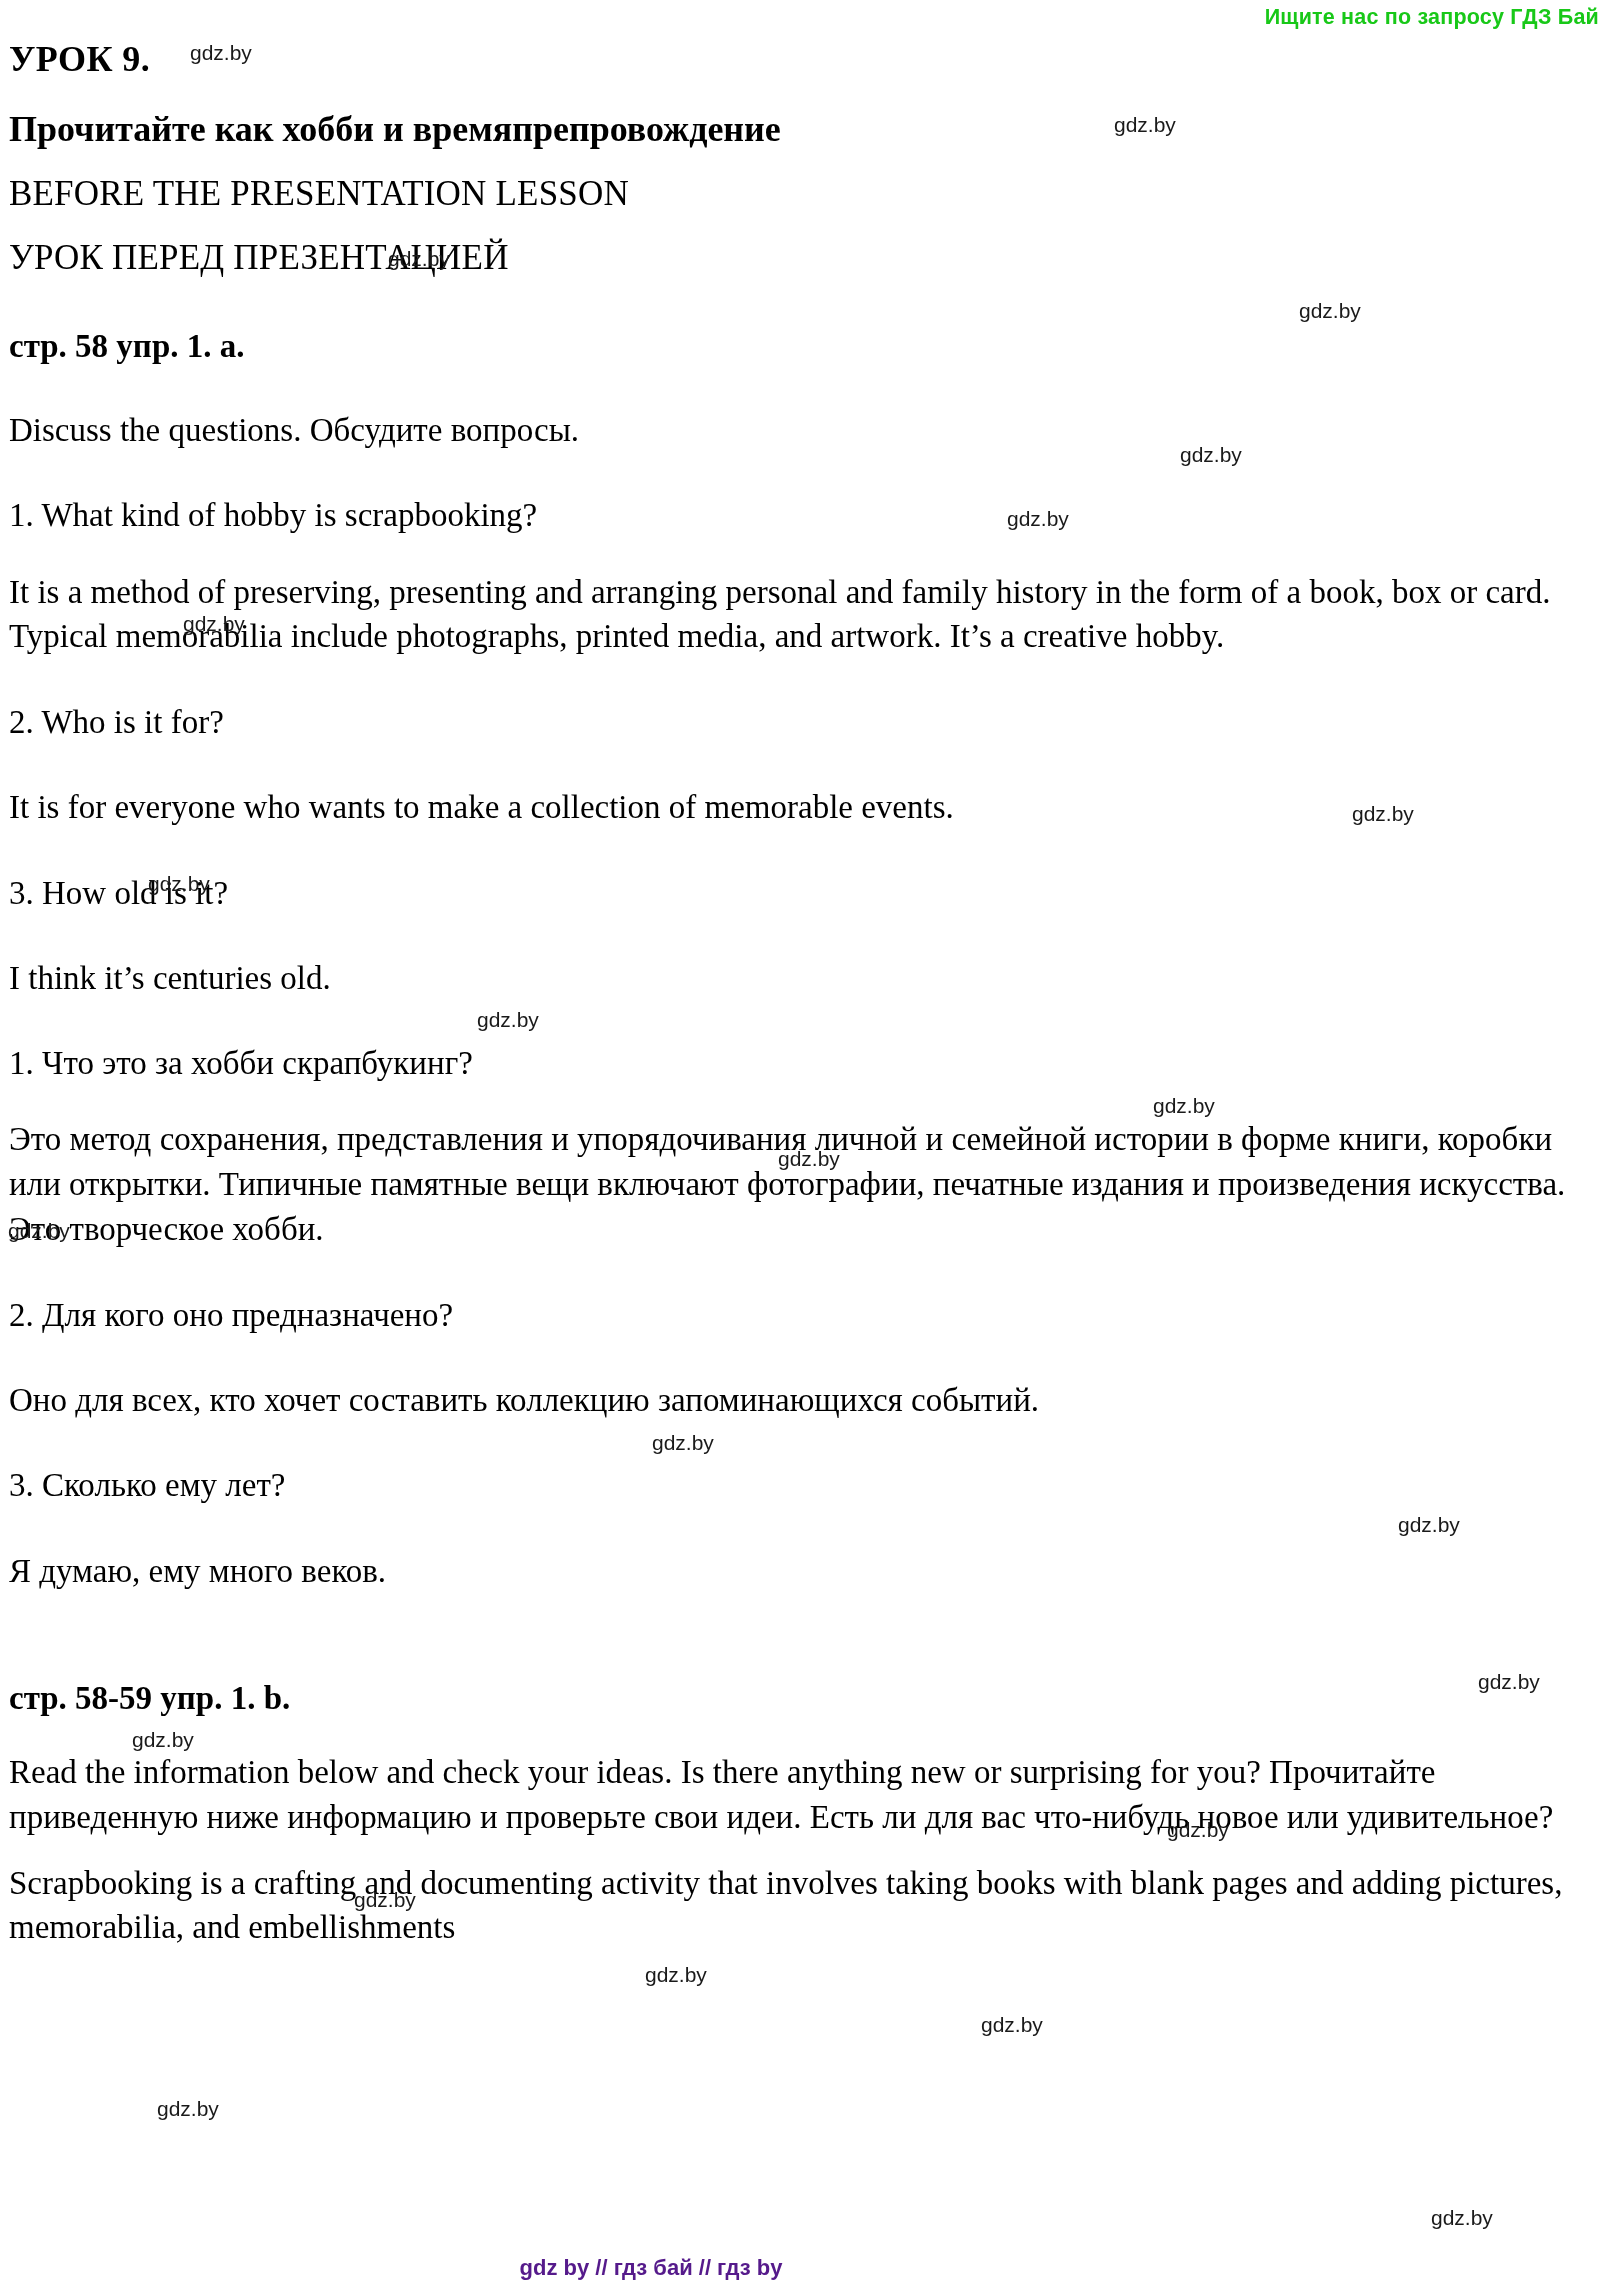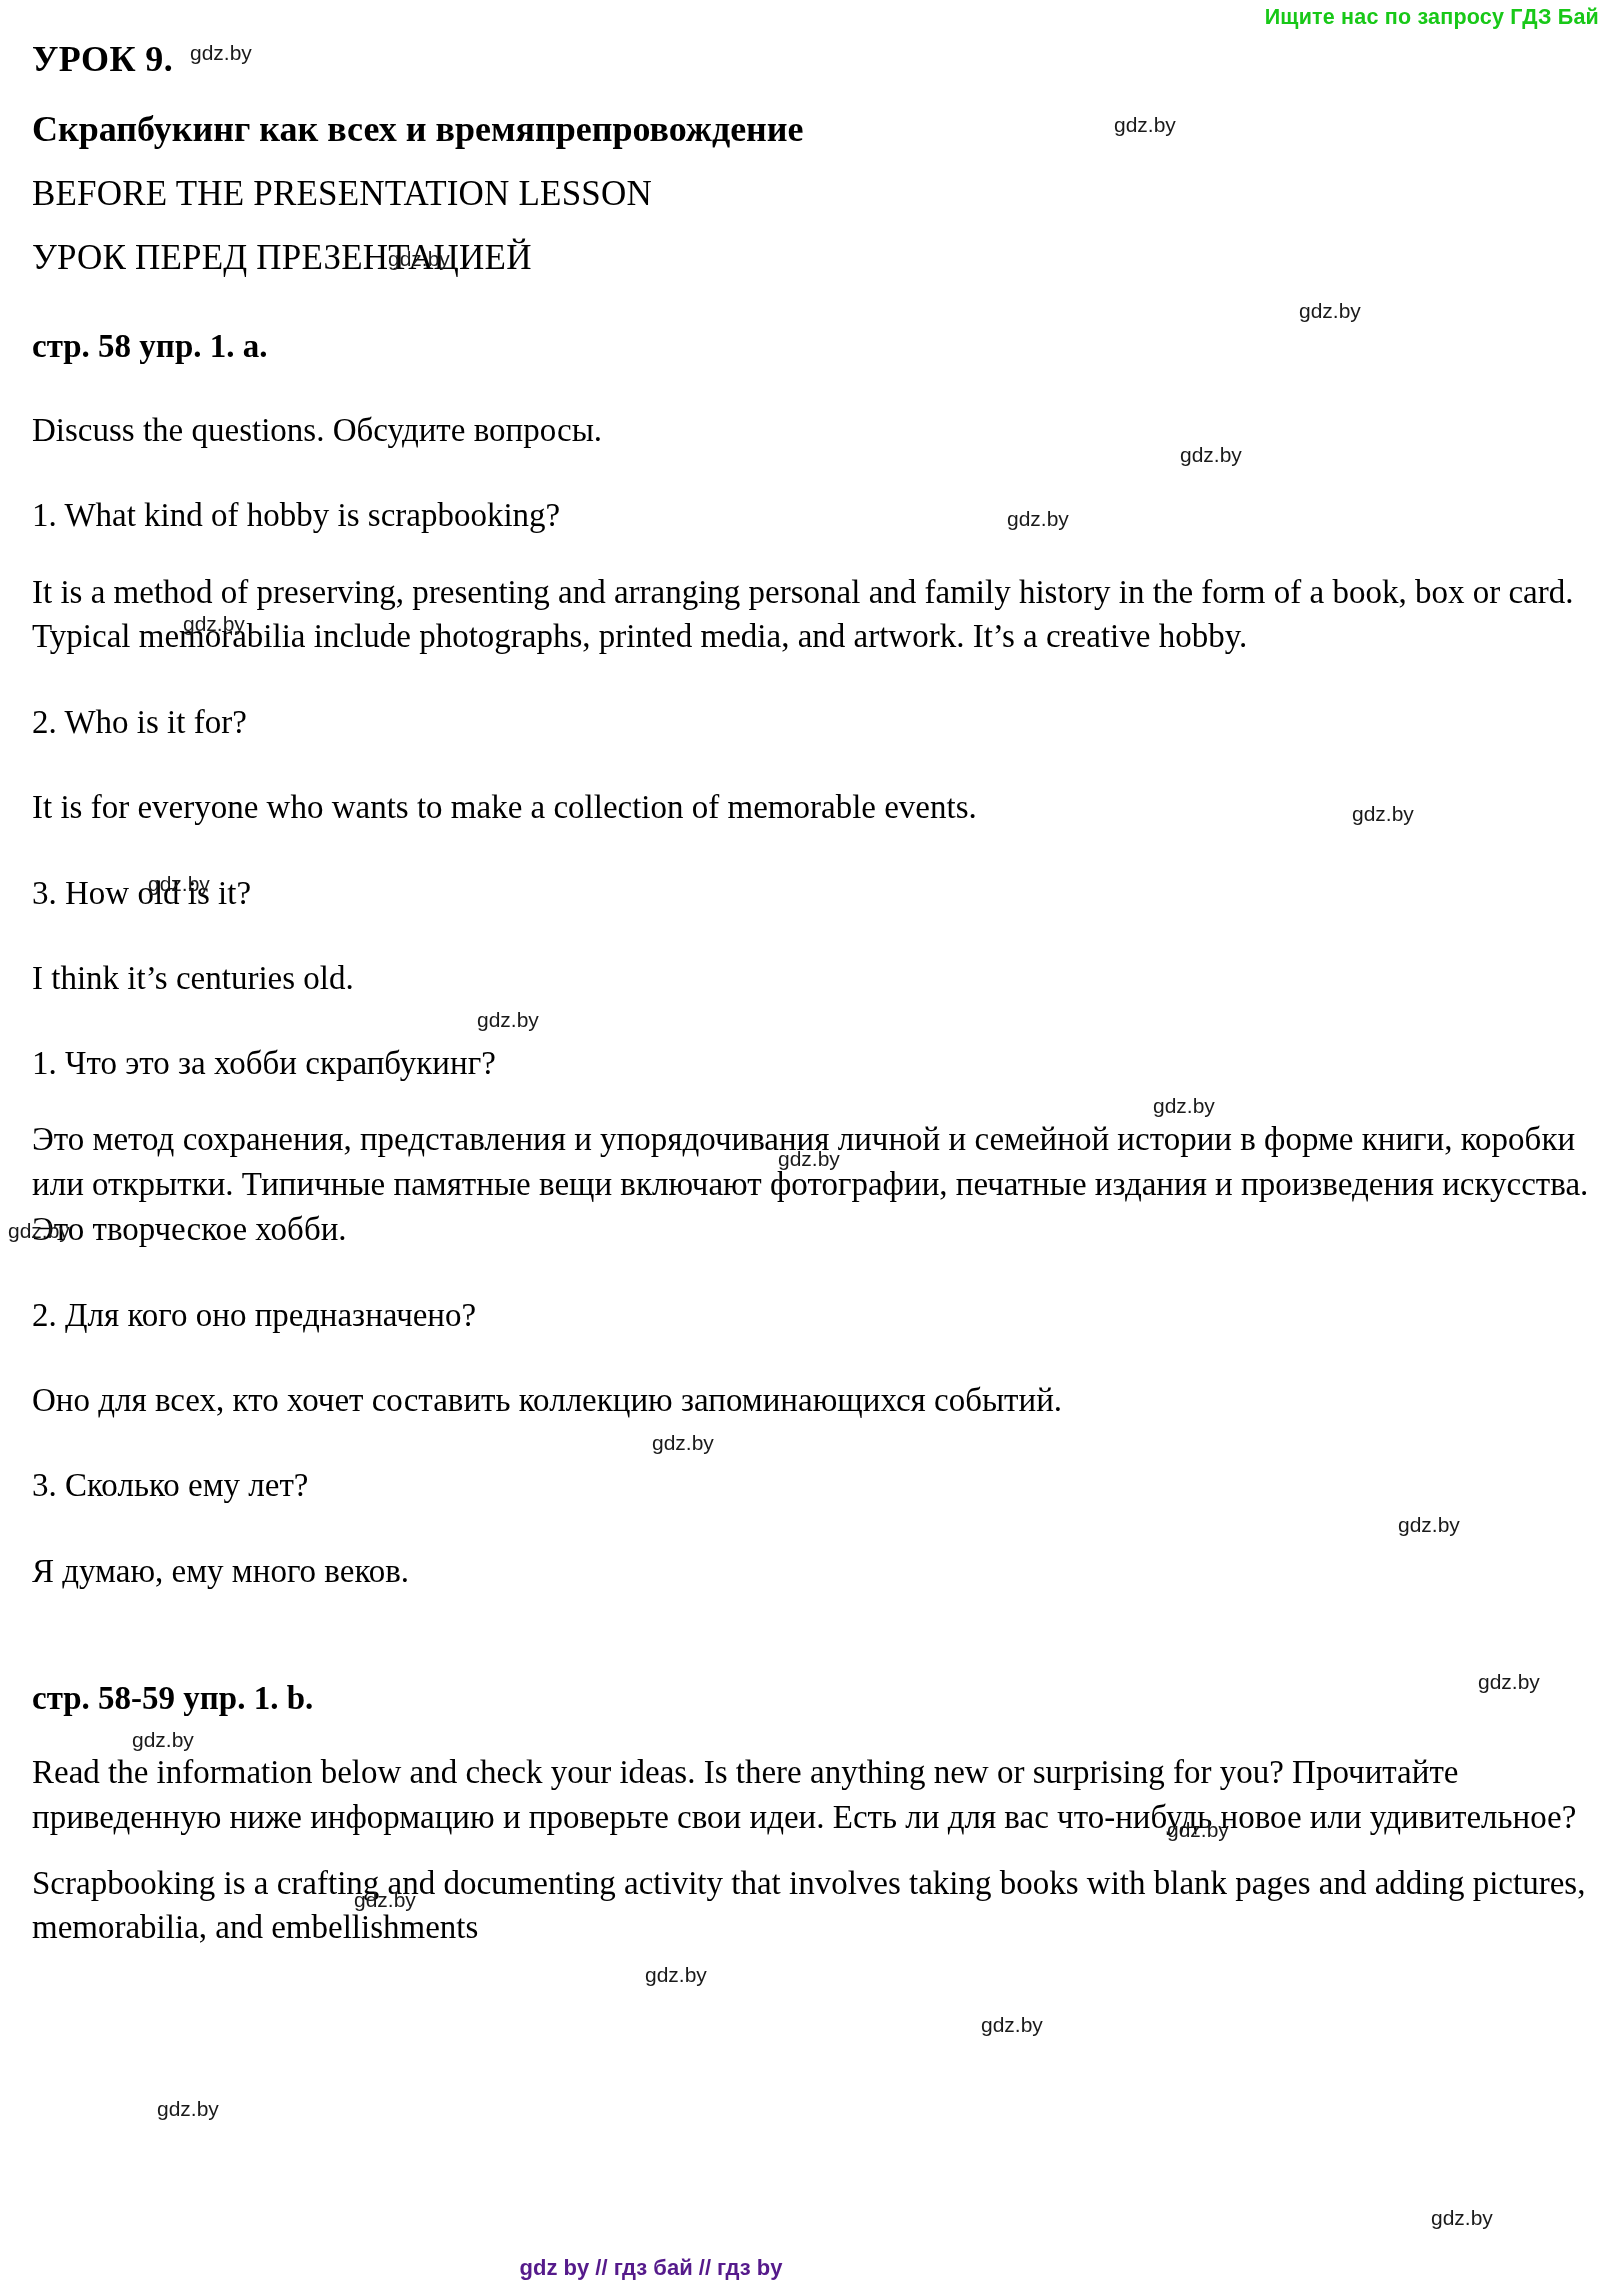--- a/index.html
+++ b/index.html
@@ -46,21 +46,21 @@
     font-weight: bold;
     font-size: 22px;
     color: #551a8b;
     white-space: nowrap;
   }
 
   
   .content {
     position: absolute;
     top: 32px;
-    left: 32px;
+    left: 9px;
     width: 1557px;
   }
 
   .lesson-number {
     font-size: 36px;
     font-weight: bold;
     line-height: 1.1;
     margin: 0 0 0 0;
     padding-top: 8px;
     letter-spacing: 0.4px;
@@ -125,21 +125,21 @@
 <body>
 
 <div id="page">
 
   <div class="promo-banner">Ищите нас по запросу ГДЗ Бай</div>
 
   <div class="content">
 
     <h1 class="lesson-number">УРОК 9.</h1>
 
-    <h2 class="lesson-title">Скрапбукинг как всех и времяпрепровождение</h2>
+    <h2 class="lesson-title">Прочитайте как хобби и времяпрепровождение</h2>
 
     <div class="section-en">BEFORE THE PRESENTATION LESSON</div>
 
     <div class="section-ru">УРОК ПЕРЕД ПРЕЗЕНТАЦИЕЙ</div>
 
     <h3 class="ex-heading">стр. 58 упр. 1. a.</h3>
 
     <p class="para loose">Discuss the questions. Обсудите вопросы.</p>
 
     <p class="para loose">1. What kind of hobby is scrapbooking?</p>

